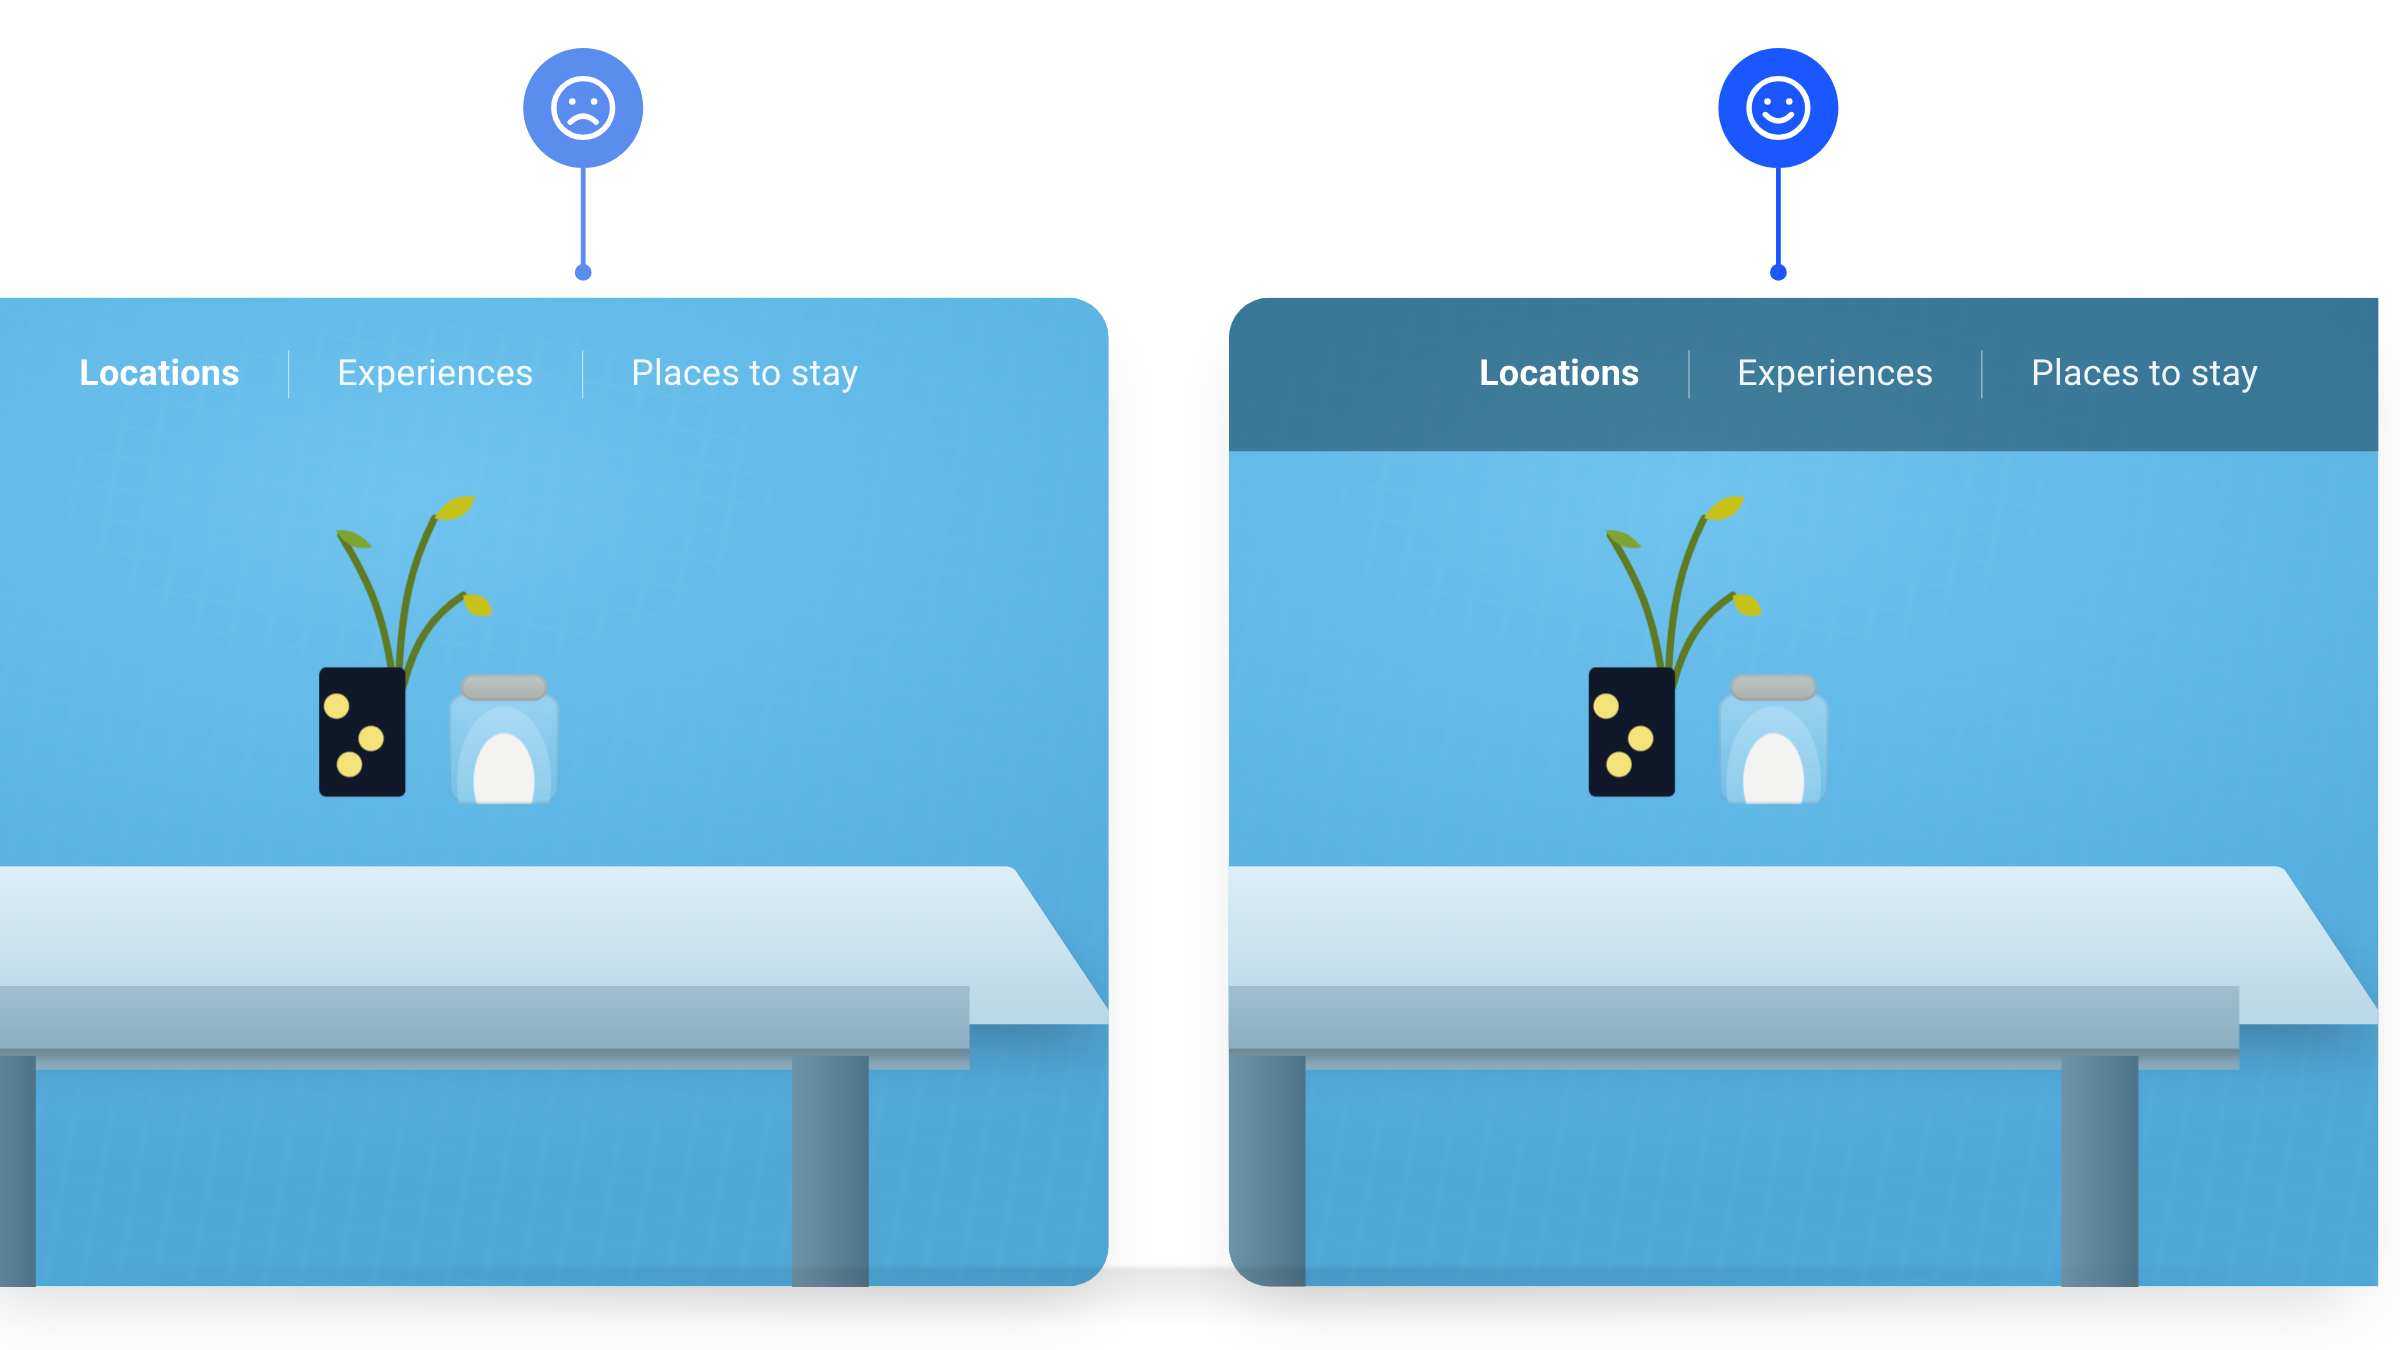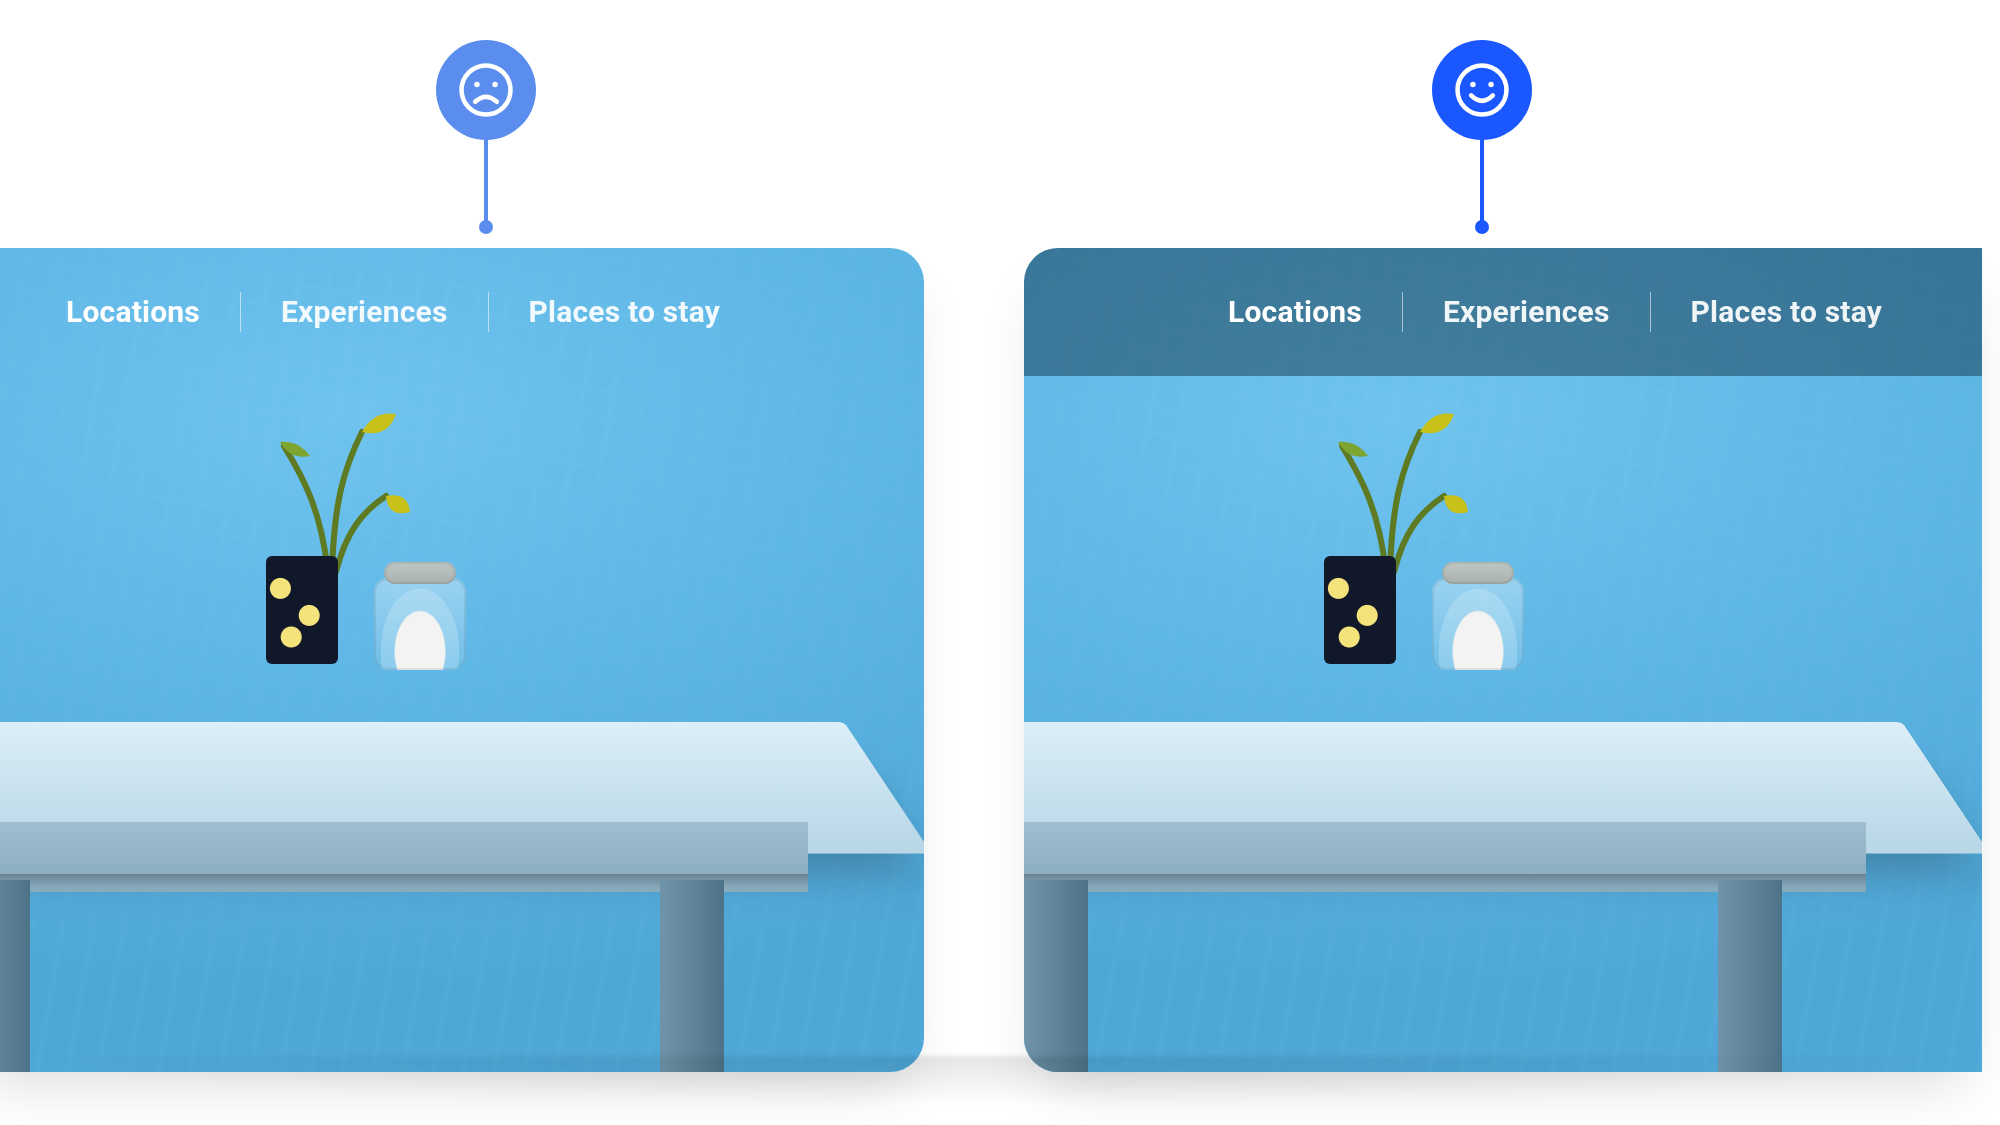--- a/index.html
+++ b/index.html
@@ -173,21 +173,20 @@
     padding:0 60px;
     color:#fff;
     font-size:30px;
     letter-spacing:.2px;
   }
   .nav .item {
     padding: 0 40px;
     line-height: 1;
     white-space:nowrap;
     opacity:.92;
-    font-weight:bold;
   }
   .nav .item.active { font-weight:700; opacity:1;text-align:right; }
   .nav .sep {
     width:1px; height:40px;
     background: rgba(255,255,255,.55);
   }
 
   
   .nav-backdrop {
     position:absolute; top:0; left:0; right:0; height:128px;

